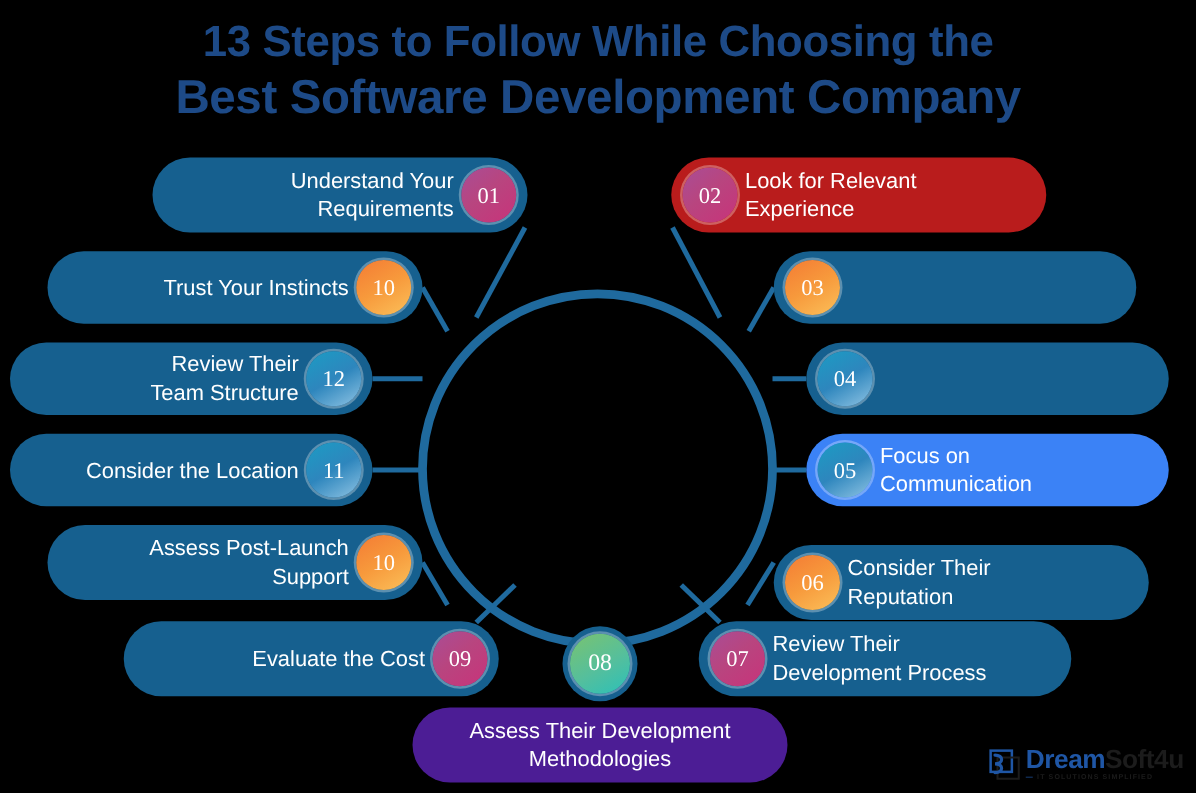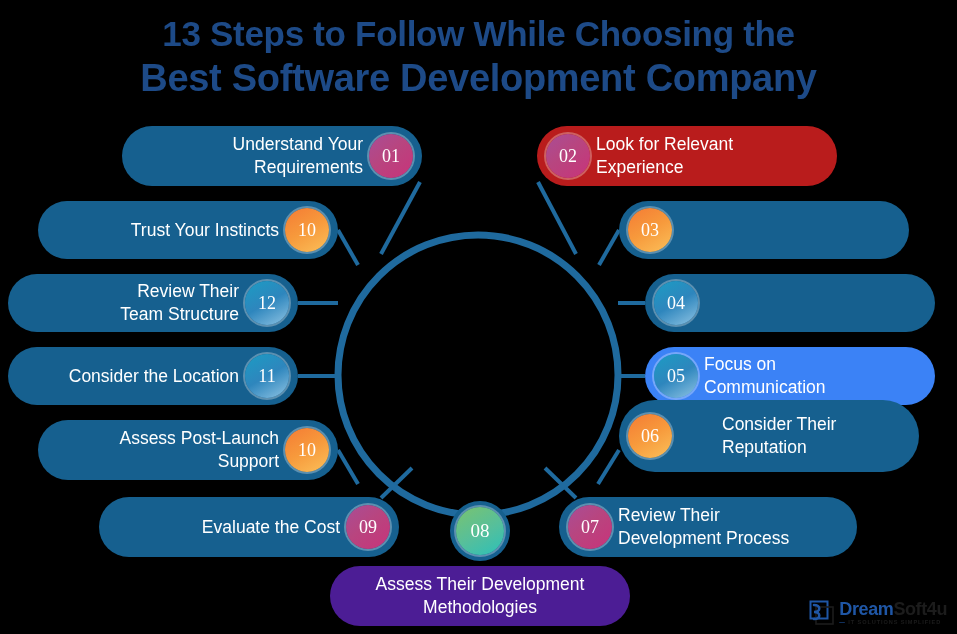--- a/index.html
+++ b/index.html
@@ -117,21 +117,21 @@
     position: absolute;
     right: 10px;
     bottom: 8px;
     z-index: 6;
     display: flex;
     align-items: center;
     gap: 4px;
   }
   .logo-mark { width: 26px; height: 26px; }
   .logo-text { display: flex; flex-direction: column; line-height: 1; }
-  .logo-word { font-size: 18px; font-weight: bold; letter-spacing: -0.4px; }
+  .logo-word { font-size: 21px; font-weight: bold; letter-spacing: -0.4px; }
   .logo-word .w1 { color: #1f56a5; }
   .logo-word .w2 { color: #1c1c1c; }
   .logo-tag {
     font-size: 5.6px;
     font-weight: bold;
     color: #1c1c1c;
     letter-spacing: 0.9px;
     margin-top: 2px;
     white-space: nowrap;
   }
@@ -181,21 +181,21 @@
         <div class="badge badge-orange">03</div>
       </div>
       <div class="pill right" style="left: 645px; top: 274px; width: 290px; height: 58px; background: rgb(22, 96, 143);">
         <div class="badge badge-blue">04</div>
       </div>
       <div class="pill right" style="left: 645px; top: 347px; width: 290px; height: 58px; background: #3b82f6;">
         <div class="badge badge-blue">05</div>
         <div class="pill-label" style="flex: 1 1 0%;">Focus on
 Communication</div>
       </div>
-      <div class="pill right" style="left: 619px; top: 400px; width: 300px; height: 72px; background: rgb(22, 96, 143); gap: 44px;">
+      <div class="pill right" style="left: 619px; top: 436px; width: 300px; height: 60px; background: rgb(22, 96, 143);">
         <div class="badge badge-orange">06</div>
         <div class="pill-label" style="flex: 1 1 0%;">Consider Their
 Reputation</div>
       </div>
       <div class="pill right" style="left: 559px; top: 497px; width: 298px; height: 60px; background: rgb(22, 96, 143);">
         <div class="badge badge-pink">07</div>
         <div class="pill-label" style="flex: 1 1 0%;">Review Their
 Development Process</div>
       </div>
       <div class="pill center" style="left: 330px; top: 566px; width: 300px; height: 60px; background: #4c1d95;">

